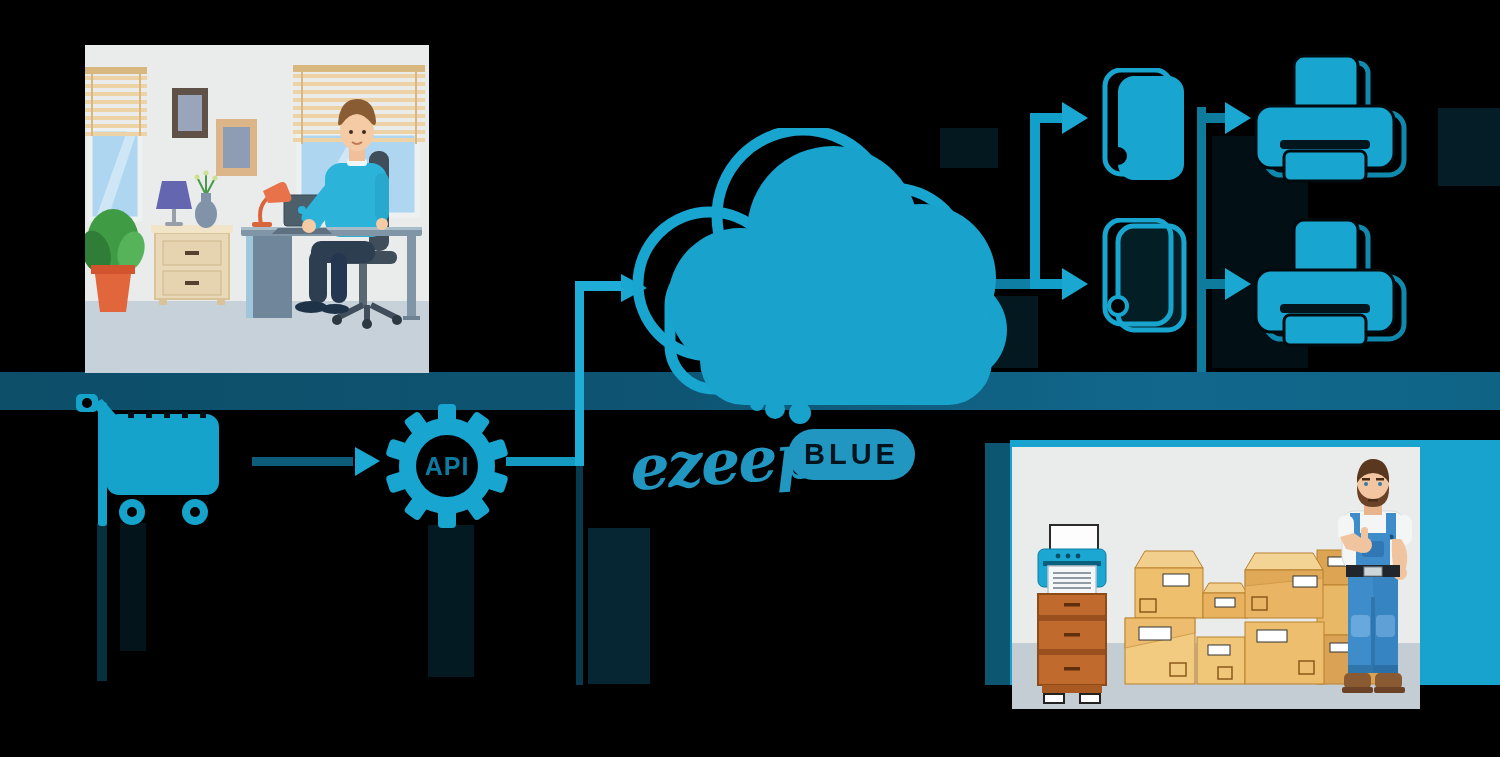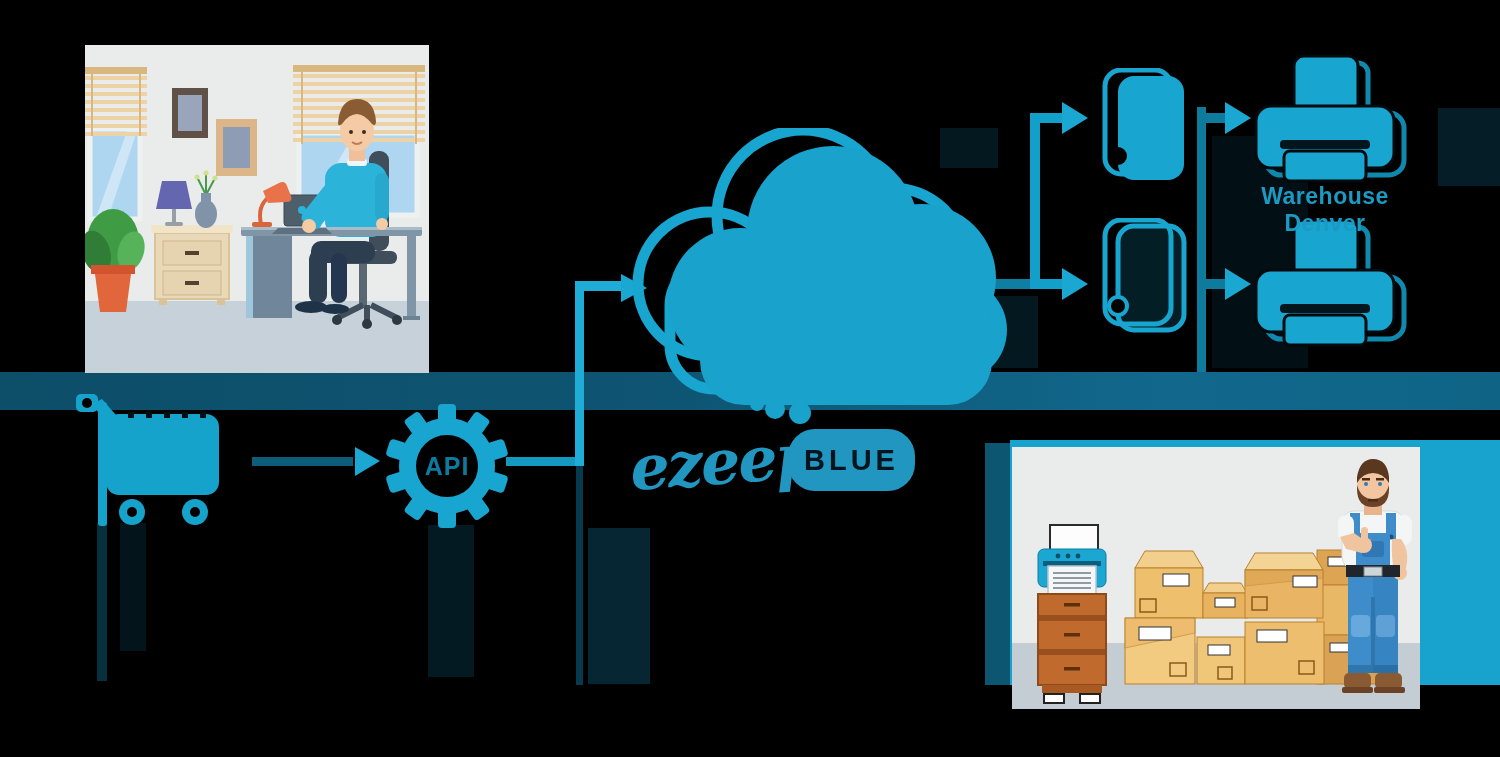--- a/index.html
+++ b/index.html
@@ -17,21 +17,21 @@
   
   .home-card{left:85px;top:45px;width:344px;height:328px;}
   .wh-backdrop{left:1010px;top:440px;width:490px;height:245px;background:#17a3cd;}
   .wh-strip{left:985px;top:443px;width:25px;height:242px;background:#0d5671;}
   .wh-card{left:1012px;top:447px;width:408px;height:262px;}
 
   
   .logo-script{left:630px;top:418px;width:170px;height:90px;
       font-family:"DejaVu Serif", serif;font-style:italic;font-weight:bold;
       font-size:62px;color:#2196c0;transform:rotate(-4deg);letter-spacing:-2px;line-height:90px;}
-  .logo-pill{left:788px;top:429px;width:127px;height:62px;background:#2196c0;border-radius:27px;
+  .logo-pill{left:788px;top:429px;width:127px;height:51px;background:#2196c0;border-radius:27px;
       display:flex;align-items:center;justify-content:center;
       font-weight:bold;font-size:29px;letter-spacing:4px;color:#02141d;}
 
   
   .wh-label{width:200px;text-align:center;color:#1b9ac4;font-size:23px;font-weight:bold;letter-spacing:.5px;}
   .wh-label.denver{left:1225px;top:183px;}
   .wh-label.london{left:1225px;top:347px;}
 
   svg{display:block;}
 </style>
@@ -325,21 +325,20 @@
     <g fill="none" stroke="#0f89ad" stroke-width="5" transform="translate(10,7)">
       <rect x="42" y="2" width="64" height="58" rx="10"></rect>
       <rect x="4" y="52" width="138" height="62" rx="15"></rect>
     </g>
     <rect x="42" y="2" width="64" height="58" rx="10" fill="#18a5cf" stroke="#020a0e" stroke-width="3"></rect>
     <rect x="4" y="52" width="138" height="62" rx="15" fill="#18a5cf" stroke="#020a0e" stroke-width="3"></rect>
     <rect x="28" y="86" width="90" height="9" rx="4" fill="#04161d"></rect>
     <rect x="32" y="97" width="82" height="30" rx="6" fill="#18a5cf" stroke="#020a0e" stroke-width="3"></rect>
   </svg>
 
-  <div class="abs wh-label denver">Warehouse Denver</div>
 
   <div class="abs wh-strip"></div>
   <div class="abs wh-backdrop"></div>
   <svg class="abs wh-card" viewBox="0 0 408 262">
     <rect width="408" height="262" fill="#eaeceb"></rect>
     <rect y="196" width="408" height="66" fill="#c4cdd4"></rect>
 
     <g>
       <rect x="38" y="78" width="48" height="26" fill="#fdfdfd" stroke="#2b2b2b" stroke-width="2"></rect>
       <rect x="26" y="102" width="68" height="38" rx="6" fill="#1ba7d2" stroke="#0d7fa3"></rect>

